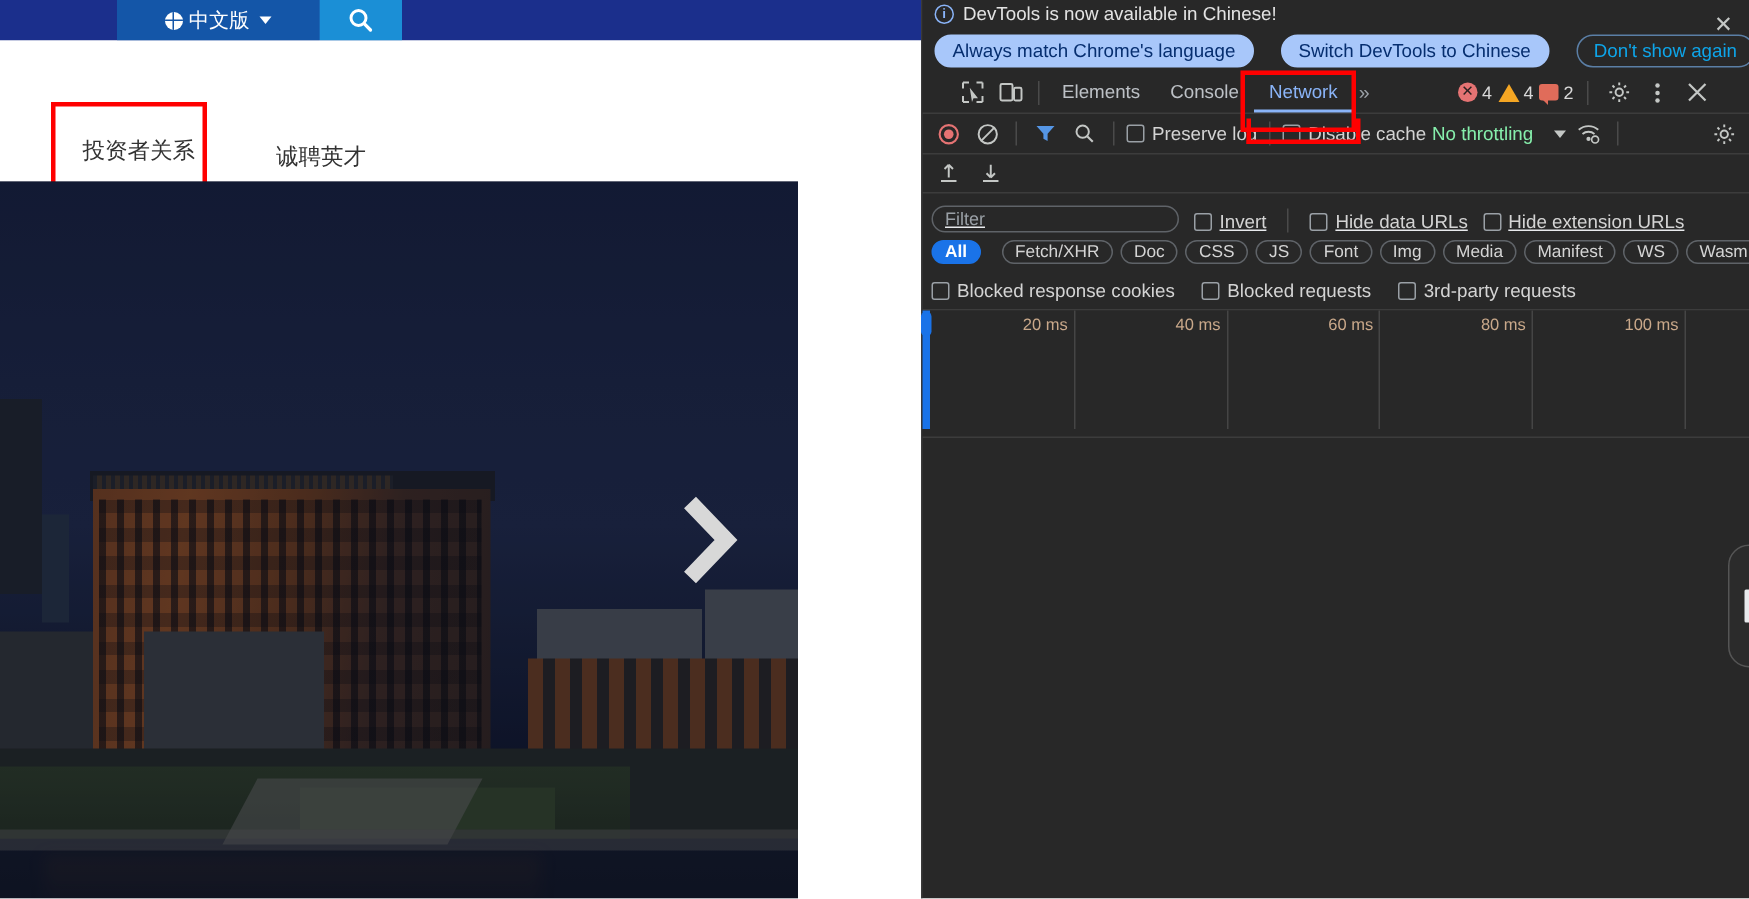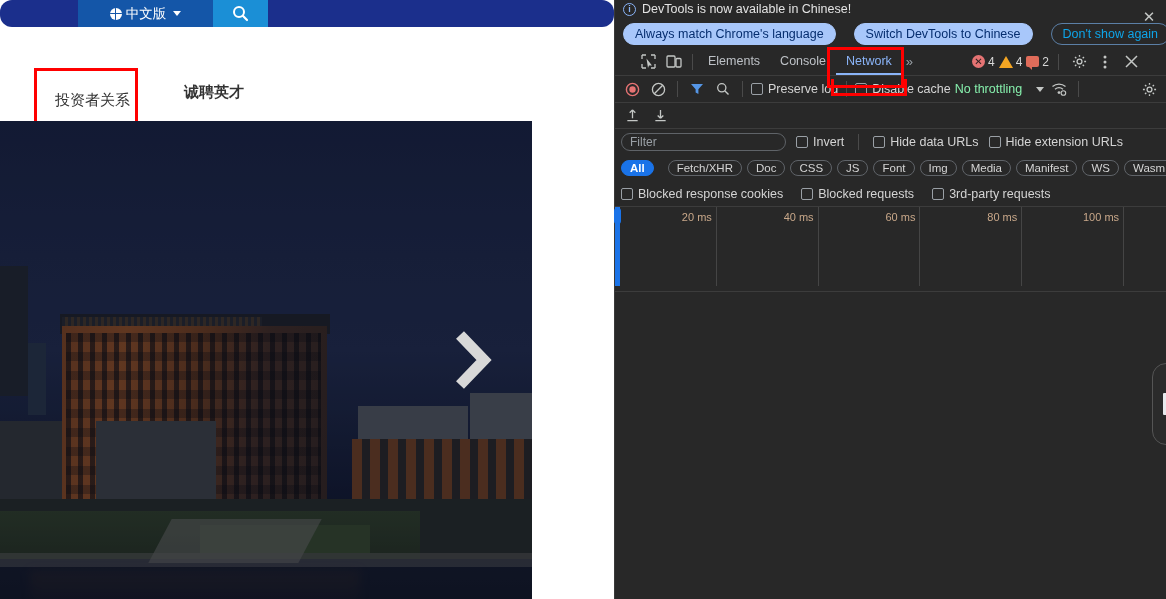--- a/index.html
+++ b/index.html
@@ -6,41 +6,41 @@
   html, body {
     width: 1166px; height: 599px;
     font-family: "Liberation Sans", "DejaVu Sans", sans-serif;
     overflow: hidden; background: #ffffff;
   }
   .screen { position: relative; width: 1166px; height: 599px; display: flex; }
 
   
   .page { position: relative; width: 614px; height: 599px; background: #fff; overflow: hidden; }
 
-  .topbar { position: relative; height: 27px; background: #1b2f8c; width: 614px; border-radius: 12px; }
+  .topbar { position: relative; height: 27px; background: #1b2f8c; width: 614px; }
   .lang-btn {
     position: absolute; left: 78px; top: 0; height: 27px; width: 135px;
     background: #1456a8; color: #fff; font-size: 13.5px;
     display: flex; align-items: center; justify-content: center; gap: 4px;
     cursor: pointer;
   }
   .globe-icon { display: inline-block; width: 12px; height: 12px; border-radius: 50%;
     background: #fff; position: relative; overflow: hidden; flex: none; }
   .globe-icon::before { content: ""; position: absolute; left: 5px; top: 0; width: 1.4px; height: 12px; background: #1456a8; }
   .globe-icon::after { content: ""; position: absolute; left: 0; top: 5px; width: 12px; height: 1.4px; background: #1456a8; }
   .caret-down { width: 0; height: 0; border-left: 4px solid transparent; border-right: 4px solid transparent;
     border-top: 5px solid #fff; margin-left: 3px; }
   .search-btn { position: absolute; left: 213px; top: 0; width: 55px; height: 27px;
     background: #1b8fd6; display: flex; align-items: center; justify-content: center; cursor: pointer; }
   .search-btn svg { display: block; }
 
   .navrow { position: relative; height: 93px; background: #fff; }
   .nav-item { position: absolute; font-size: 15px; color: #333; white-space: nowrap; cursor: pointer; }
   .nav-ir { left: 55px; top: 64px; }
-  .nav-careers { left: 184px; top: 56px; font-weight: bold; }
+  .nav-careers { left: 184px; top: 68px; }
   .nav-highlight {
     position: absolute; left: 34px; top: 41px; width: 104px; height: 63px;
     border: 3px solid #ff0000; pointer-events: none;
   }
 
   .hero { position: absolute; left: 0; top: 121px; width: 532px; height: 478px; overflow: hidden; background:#10162c; }
   .sky { position: absolute; inset: 0;
     background: linear-gradient(180deg, #1c2545 0%, #222c4e 28%, #252f52 48%, #1e2744 62%, #141a32 80%, #0d1226 100%); }
   .bldg { position: absolute; }
   .b-left-tower { left: -8px; top: 145px; width: 36px; height: 130px; background: #262a33; }
@@ -120,21 +120,21 @@
   .vsep { width: 1px; height: 16px; background: #4a4a4a; margin: 0 4px; }
   .chk { display: inline-flex; align-items: center; gap: 5px; font-size: 12.5px; color: #d4d4d4; cursor: pointer; white-space: nowrap; }
   .box { width: 12px; height: 12px; border: 1px solid #9aa0a6; border-radius: 2px; background: transparent; flex: none; }
   .throttle { display: flex; align-items: center; gap: 14px; font-size: 12.5px; color: #86efac; cursor: pointer; }
   .tri-down { width: 0; height: 0; border-left: 4px solid transparent; border-right: 4px solid transparent;
     border-top: 5px solid #c4c7c5; }
 
   .dt-iorow { display: flex; align-items: center; height: 26px; padding: 0 6px; gap: 6px;
     border-bottom: 1px solid #3c3c3c; }
 
-  .dt-filterrow { display: flex; align-items: center; height: 26px; padding: 0 6px; gap: 10px; }
+  .dt-filterrow { display: flex; align-items: flex-end; height: 26px; padding: 0 6px; gap: 10px; text-decoration: underline; }
   .filter-input { width: 165px; height: 18px; background: #282828; border: 1px solid #5f6368;
     border-radius: 9px; color: #d4d4d4; font-size: 12px; padding: 0 8px; outline: none;
     font-family: "Liberation Sans", sans-serif; }
   .filter-input::placeholder { color: #9aa0a6; }
 
   .dt-chips { display: flex; align-items: center; height: 26px; padding: 0 6px; gap: 5px; }
   .chip { border: 1px solid #5f6368; border-radius: 9px; padding: 1px 8px; font-size: 11.5px;
     color: #d4d4d4; cursor: pointer; white-space: nowrap; }
   .chip.active { background: #1a73e8; border-color: #1a73e8; color: #fff; font-weight: bold; }
   .chip-sep { width: 1px; height: 14px; background: #4a4a4a; margin: 0 2px; }

